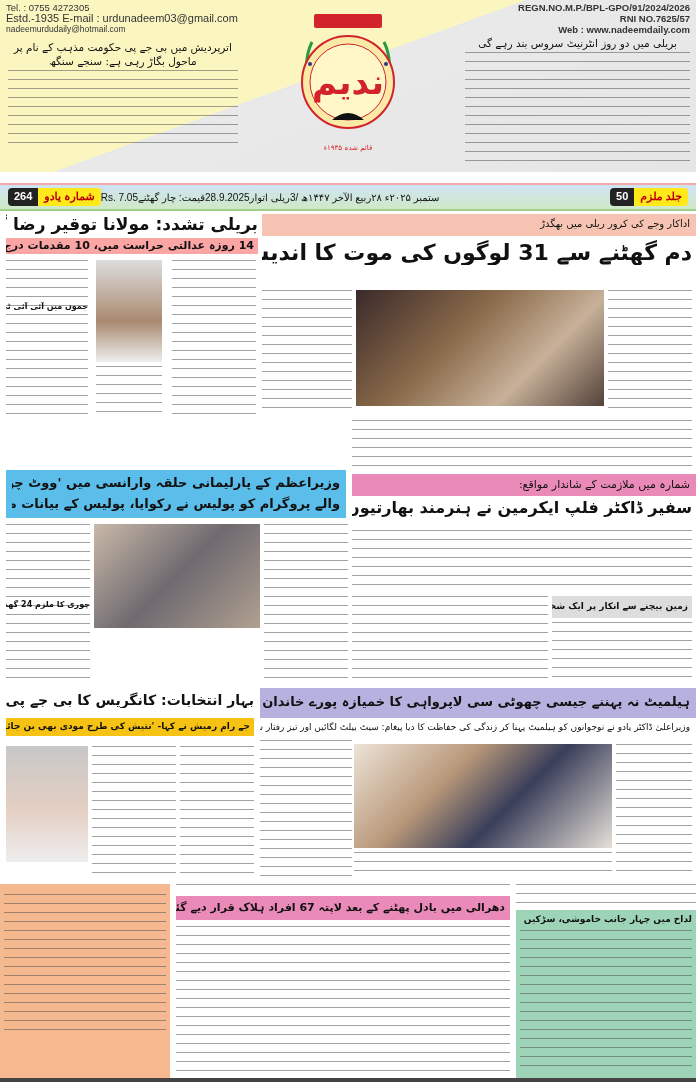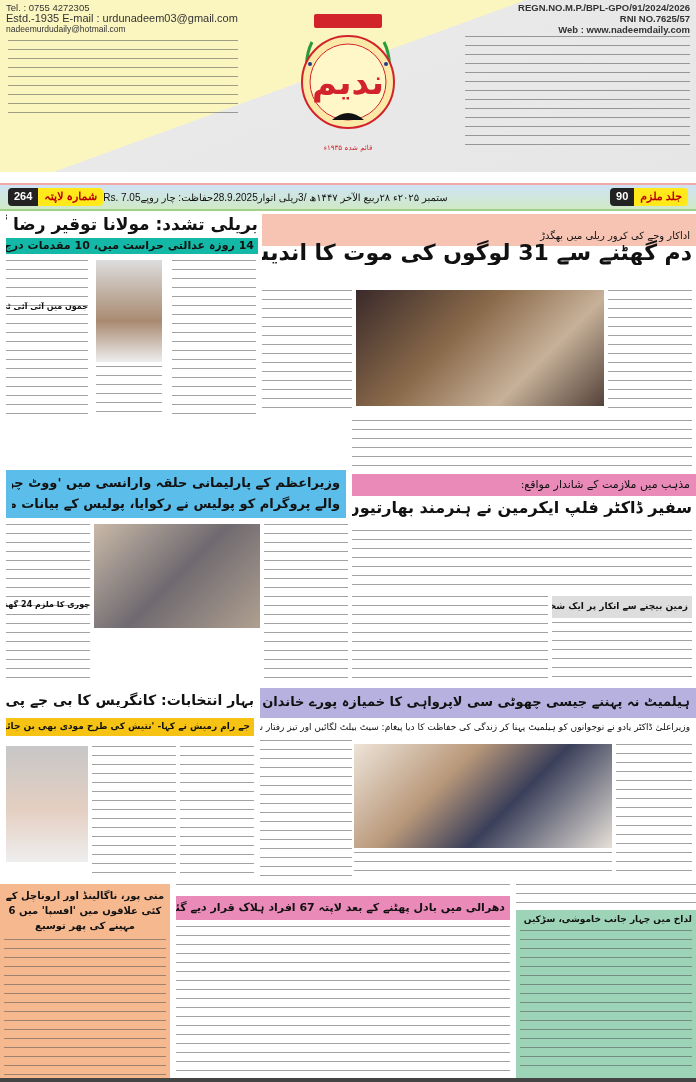--- a/index.html
+++ b/index.html
@@ -12,21 +12,21 @@
 .contact .h{font-size:8.5px}
 .regn{right:6px;top:2px;font-family:"Liberation Sans",sans-serif;font-weight:bold;color:#333;font-size:9.5px;line-height:11px;text-align:right}
 .story-sm h3{font-size:10.5px;font-weight:normal;text-align:center;line-height:14px;margin-bottom:2px}
 .lines{background:repeating-linear-gradient(to bottom,#555 0 1px,transparent 1px 9px);opacity:.55}
 .logo{left:292px;top:2px;width:112px;height:160px}
 .bar{left:0;top:183px;width:696px;height:28px;background:linear-gradient(to bottom,#cfe3f5,#cfe9c6);border-top:2px solid #f4a9a9;border-bottom:2px solid #9fd08a;display:flex;align-items:center;justify-content:flex-start;padding:9px 8px;font-size:10px;font-family:"Liberation Sans",sans-serif}
 .badge{display:flex;border-radius:4px;overflow:hidden;height:18px;font-size:11px;font-weight:bold}
 .badge .n{background:#222;color:#fff;padding:2px 6px}
 .badge .l{background:#ffe91a;color:#b00;padding:2px 6px}
 .hl-pink{background:#f7c4b3}
-.hl-purple{background:#14b8a6}
+.hl-purple{background:#fca5a5}
 .hl-blue{background:#5bbde9}
 .hl-mag{background:#e98ab8}
 .hl-lav{background:#b7b1e0}
 .hl-yellow{background:#f6c314}
 .hl-peach{background:#f6b98f}
 .hl-green{background:#9dd3b6}
 .head{font-weight:bold;color:#111;white-space:nowrap;overflow:hidden}
 .photo{background:#8a8a8a}
 </style>
 </head>
@@ -40,105 +40,106 @@
   <div class="h">nadeemurdudaily@hotmail.com</div>
 </div>
 
 <div class="abs regn">
   <div>REGN.NO.M.P./BPL-GPO/91/2024/2026</div>
   <div>RNI NO.7625/57</div>
   <div>Web : www.nadeemdaily.com</div>
 </div>
 
 <div class="abs story-sm rtl" style="left:8px;top:40px;width:230px;height:125px">
+  <h3>اترپردیش میں بی جے پی حکومت مذہب کے نام پر ماحول بگاڑ رہی ہے: سنجے سنگھ</h3>
   <div class="lines" style="height:80px"></div>
 </div>
 
 <div class="abs story-sm rtl" style="left:465px;top:36px;width:225px;height:135px">
+  <h3>بریلی میں دو روز انٹرنیٹ سروس بند رہے گی</h3>
   <div class="lines" style="height:110px"></div>
 </div>
 
 <div class="abs logo">
   <svg width="112" height="160" viewBox="0 0 112 160">
     <path d="M20 40 Q10 60 18 90 M92 40 Q102 60 94 90" stroke="#2a9a3a" stroke-width="3" fill="none"></path>
     <rect x="22" y="12" width="68" height="14" fill="#d2232a" rx="2"></rect>
     <circle cx="56" cy="80" r="46" fill="#fbe9a8" stroke="#d2232a" stroke-width="2"></circle>
     <circle cx="56" cy="80" r="38" fill="#fff7c8" stroke="#d2232a" stroke-width="1"></circle>
     <text x="56" y="92" text-anchor="middle" font-size="34" font-weight="bold" fill="#d2232a" font-family="DejaVu Sans, sans-serif">ندیم</text>
     <path d="M40 118 q16 -14 32 0" fill="#111"></path>
     <text x="56" y="148" text-anchor="middle" font-size="7" fill="#d2232a" font-family="DejaVu Sans, sans-serif">قائم شدہ ۱۹۳۵ء</text>
     <circle cx="18" cy="62" r="2" fill="#223a8a"></circle>
       <circle cx="94" cy="62" r="2" fill="#223a8a"></circle>
   </svg>
 </div>
 
 <div class="abs bar">
   <div class="badge">
     <span class="n">264</span>
-    <span class="l">شمارہ لاپتہ</span>
+    <span class="l">شمارہ یادو</span>
   </div>
   <span>Rs. 7.05</span>
-  <span>حفاظت: چار روپے</span>
+  <span>قیمت: چار گھٹنے</span>
   <span>28.9.2025</span>
   <span>ریلی اتوار</span>
   <span>3/ ربیع الآخر ۱۴۴۷ھ</span>
   <span>۲۸ ستمبر ۲۰۲۵ء</span>
   <span style="flex:1"></span>
   <div class="badge">
-    <span class="n">90</span>
+    <span class="n">50</span>
     <span class="l">جلد ملزم</span>
   </div>
 </div>
 
 <div class="abs head rtl" style="left:6px;top:214px;width:252px;font-size:17px">بریلی تشدد: مولانا توقیر رضا گرفتار</div>
 <div class="abs head rtl hl-purple" style="left:6px;top:238px;width:252px;height:16px;font-size:11px;padding:1px 4px">14 روزہ عدالتی حراست میں، 10 مقدمات درج</div>
 <div class="abs lines" style="left:6px;top:260px;width:82px;height:155px"></div>
 <div class="abs photo" style="left:96px;top:260px;width:66px;height:102px;background:linear-gradient(#ddd,#a98a70 60%,#eee)"></div>
 <div class="abs head rtl" style="left:6px;top:302px;width:82px;font-size:8px">جموں میں آئی آئی ٹی کی توسیع فخر کی بات</div>
 <div class="abs lines" style="left:96px;top:366px;width:66px;height:50px"></div>
 <div class="abs lines" style="left:172px;top:260px;width:84px;height:155px"></div>
 
-<div class="abs head rtl hl-pink" style="left:262px;top:214px;width:434px;height:22px;font-size:10px;padding:16px 6px;font-weight:normal">اداکار وجے کی کرور ریلی میں بھگدڑ</div>
+<div class="abs head rtl hl-pink" style="left:262px;top:214px;width:434px;height:22px;font-size:10px;padding:4px 6px;font-weight:normal">اداکار وجے کی کرور ریلی میں بھگدڑ</div>
 <div class="abs head rtl" style="left:262px;top:240px;width:430px;font-size:22px">دم گھٹنے سے 31 لوگوں کی موت کا اندیشہ، کئی لاپتہ</div>
 <div class="abs lines" style="left:262px;top:290px;width:90px;height:125px"></div>
 <div class="abs photo" style="left:356px;top:290px;width:248px;height:116px;background:linear-gradient(135deg,#3a2a2a,#8a6a4a 40%,#c7b199 70%,#54423a)"></div>
 <div class="abs lines" style="left:608px;top:290px;width:84px;height:125px"></div>
 
 <div class="abs rtl hl-blue" style="left:6px;top:470px;width:340px;height:48px;padding:2px 6px">
   <div class="head" style="font-size:13px;line-height:21px">وزیراعظم کے پارلیمانی حلقہ وارانسی میں 'ووٹ چوری' پر ہونے</div>
   <div class="head" style="font-size:13px;line-height:21px">والے پروگرام کو پولیس نے رکوایا، پولیس کے بیانات میں تضاد</div>
 </div>
 <div class="abs lines" style="left:6px;top:524px;width:84px;height:160px"></div>
 <div class="abs head rtl" style="left:6px;top:600px;width:84px;font-size:8px">چوری کا ملزم 24 گھنٹوں میں گرفتار</div>
 <div class="abs photo" style="left:94px;top:524px;width:166px;height:104px;background:linear-gradient(135deg,#c9b9a8,#6f6a70 50%,#b0a090)"></div>
 <div class="abs lines" style="left:264px;top:524px;width:84px;height:160px"></div>
 
 <div class="abs lines" style="left:352px;top:420px;width:340px;height:48px"></div>
-<div class="abs head rtl hl-mag" style="left:352px;top:474px;width:344px;height:22px;font-size:11px;padding:4px 6px;font-weight:normal">مذہب میں ملازمت کے شاندار مواقع:</div>
+<div class="abs head rtl hl-mag" style="left:352px;top:474px;width:344px;height:22px;font-size:11px;padding:4px 6px;font-weight:normal">شمارہ میں ملازمت کے شاندار مواقع:</div>
 <div class="abs head rtl" style="left:352px;top:498px;width:340px;font-size:16px">سفیر ڈاکٹر فلپ ایکرمین نے ہنرمند بھارتیوں کو مدعو کیا</div>
 <div class="abs lines" style="left:352px;top:530px;width:340px;height:62px"></div>
 <div class="abs head rtl" style="left:552px;top:596px;width:140px;height:22px;font-size:9px;background:#ddd;padding:5px 4px">زمین بیچنے سے انکار پر ایک شخص کی خودکشی</div>
 <div class="abs lines" style="left:552px;top:622px;width:140px;height:62px"></div>
 <div class="abs lines" style="left:352px;top:596px;width:196px;height:88px"></div>
 
 <div class="abs head rtl" style="left:6px;top:692px;width:248px;font-size:14px">بہار انتخابات: کانگریس کا بی جے پی پر 'ووٹ ریوڑی' بانٹنے کا الزام</div>
 <div class="abs head rtl hl-yellow" style="left:6px;top:718px;width:248px;height:18px;font-size:9px;padding:3px 4px">جے رام رمیش نے کہا- 'نتیش کی طرح مودی بھی بن جائیں گے ماضی'</div>
 <div class="abs photo" style="left:6px;top:746px;width:82px;height:116px;background:linear-gradient(#c7c7c7,#e4cfc2 55%,#eee)"></div>
 <div class="abs lines" style="left:92px;top:746px;width:84px;height:130px"></div>
 <div class="abs lines" style="left:180px;top:746px;width:74px;height:130px"></div>
 
 <div class="abs head rtl hl-lav" style="left:260px;top:688px;width:436px;height:30px;font-size:13px;padding:6px 6px">ہیلمیٹ نہ پہننے جیسی چھوٹی سی لاپرواہی کا خمیازہ پورے خاندان کو نہ بھگتنا پڑے: وزیراعلیٰ</div>
 <div class="abs head rtl" style="left:260px;top:722px;width:430px;font-size:9px;font-weight:normal">وزیراعلیٰ ڈاکٹر یادو نے نوجوانوں کو ہیلمیٹ پہنا کر زندگی کی حفاظت کا دیا پیغام: سیٹ بیلٹ لگائیں اور تیز رفتار سے گاڑی نہ چلائیں</div>
 <div class="abs lines" style="left:260px;top:740px;width:92px;height:136px"></div>
 <div class="abs photo" style="left:354px;top:744px;width:258px;height:104px;background:linear-gradient(135deg,#ede4d8,#b9987a 35%,#3a3f5a 60%,#e6e0d8)"></div>
 <div class="abs lines" style="left:354px;top:852px;width:258px;height:24px"></div>
 <div class="abs lines" style="left:616px;top:744px;width:76px;height:132px"></div>
 
 <div class="abs hl-peach rtl" style="left:0;top:884px;width:170px;height:198px;padding:4px">
-  <div style="font-size:10px;font-weight:bold;text-align:center;line-height:15px;white-space:normal">منی پور، ناگالینڈ اور اروناچل کے کئی علاقوں میں 'افسپا' میں 6 مہینے کی پھر توسیع</div>
   <div class="lines" style="height:140px;margin-top:6px"></div>
 </div>
 
 <div class="abs head rtl hl-mag" style="left:176px;top:896px;width:334px;height:24px;font-size:11px;padding:5px 5px">دھرالی میں بادل پھٹنے کے بعد لاپتہ 67 افراد ہلاک قرار دیے گئے، ڈیتھ سرٹیفکیٹ ہوگا جاری</div>
 <div class="abs lines" style="left:176px;top:926px;width:334px;height:150px"></div>
 
 <div class="abs hl-green rtl" style="left:516px;top:910px;width:180px;height:172px;padding:4px">
   <div class="head" style="font-size:9px">لداخ میں چہار جانب خاموشی، سڑکیں بند اور علاقے سنسان</div>
   <div class="lines" style="height:140px;margin-top:6px"></div>
 </div>

